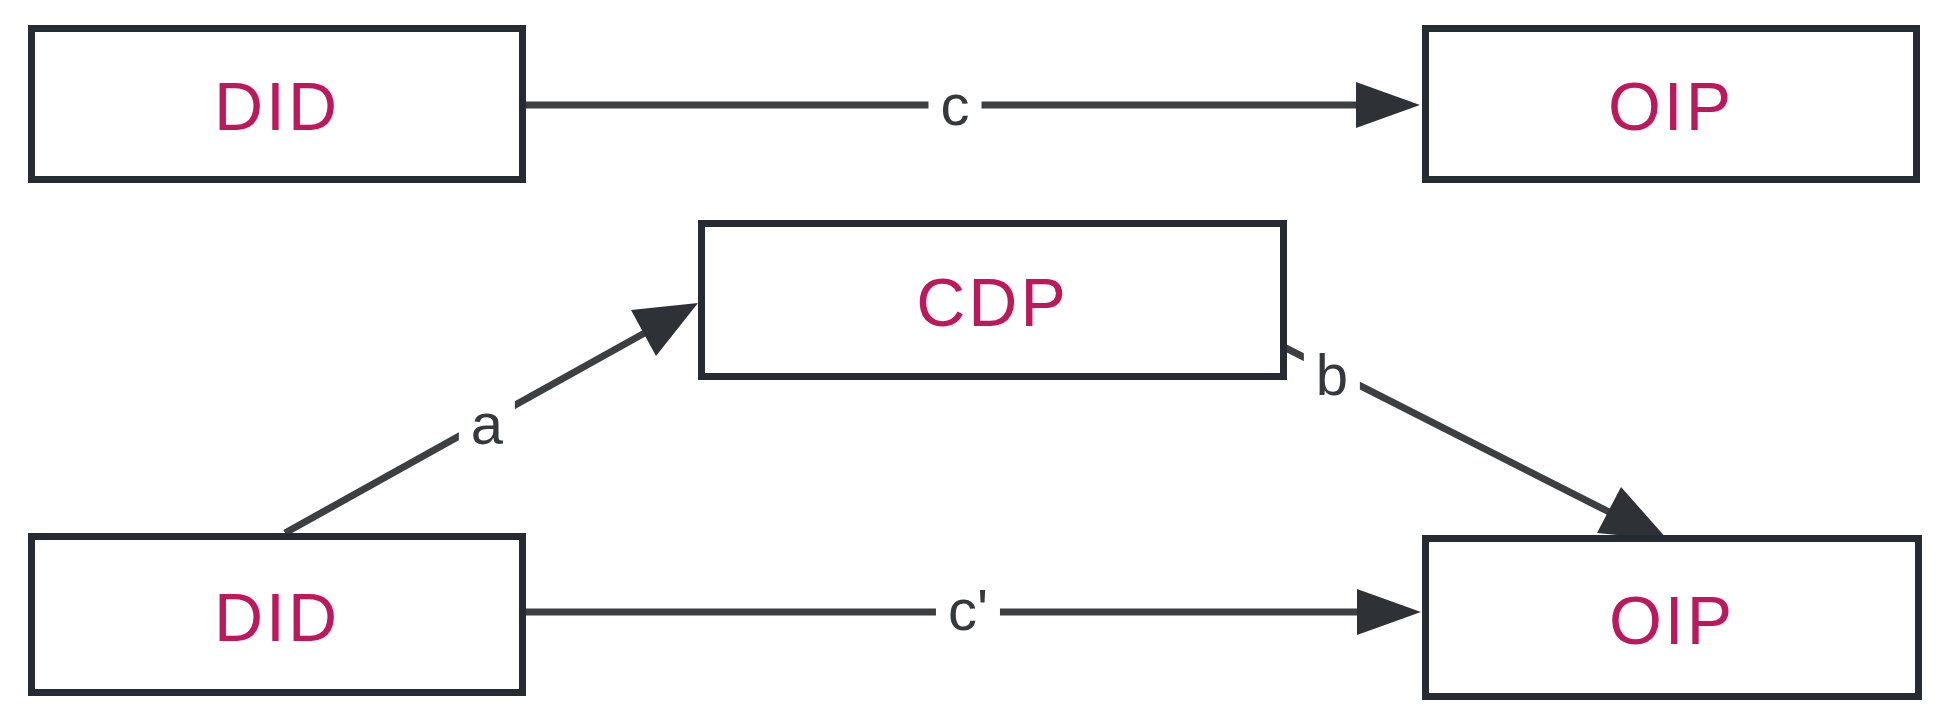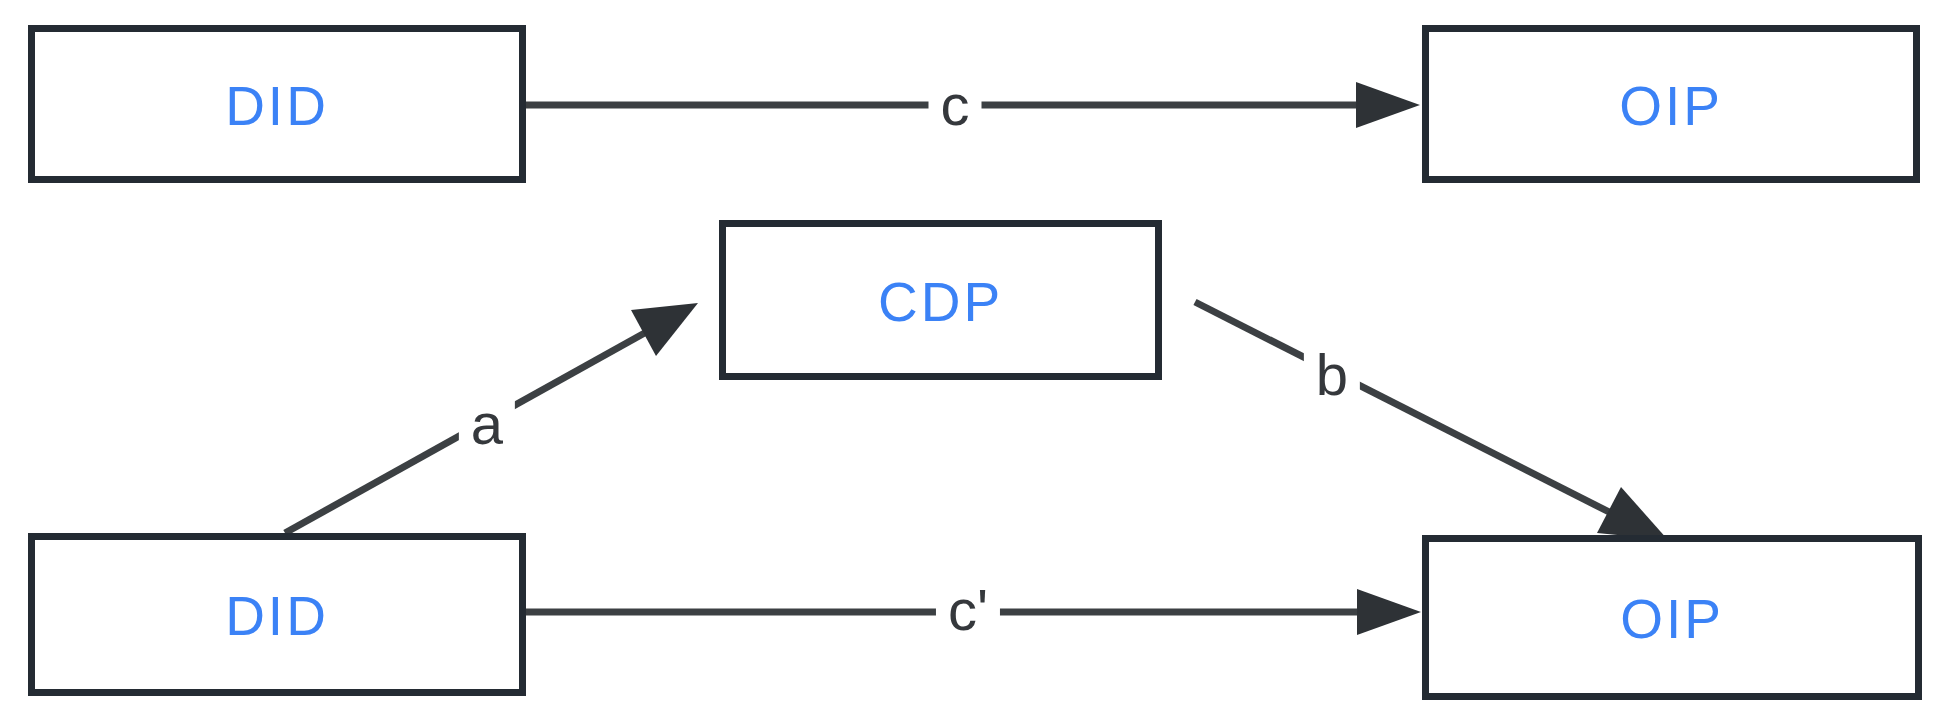--- a/index.html
+++ b/index.html
@@ -25,29 +25,29 @@
   .node {
     position: absolute;
     box-sizing: border-box;
     border: 7px solid #242b33;
     background: #ffffff;
     display: flex;
     align-items: center;
     justify-content: center;
   }
   .node-label {
-    font-size: 55px;
+    font-size: 68px;
     line-height: 1;
-    color: #3b82f6;
+    color: #be185d;
     letter-spacing: 3px;
     padding-top: 4px;
   }
   #node-did-top    { left: 28px;   top: 25px;  width: 498px; height: 158px; }
   #node-oip-top    { left: 1422px; top: 25px;  width: 498px; height: 158px; }
-  #node-cdp        { left: 719px;  top: 220px; width: 443px; height: 160px; }
+  #node-cdp        { left: 698px;  top: 220px; width: 589px; height: 160px; }
   #node-did-bottom { left: 28px;   top: 533px; width: 498px; height: 163px; }
   #node-oip-bottom { left: 1422px; top: 535px; width: 500px; height: 165px; }
   .edge-label {
     position: absolute;
     transform: translate(-50%, -50%);
     background: #ffffff;
     padding: 2px 12px;
     font-size: 58px;
     line-height: 1;
     color: #35383c;

